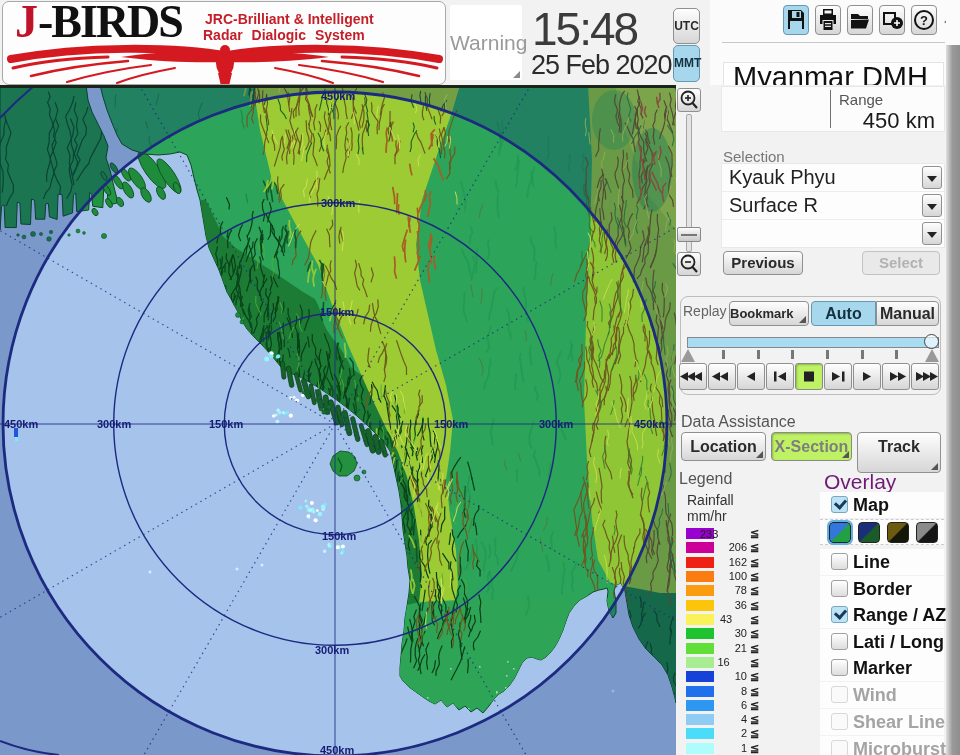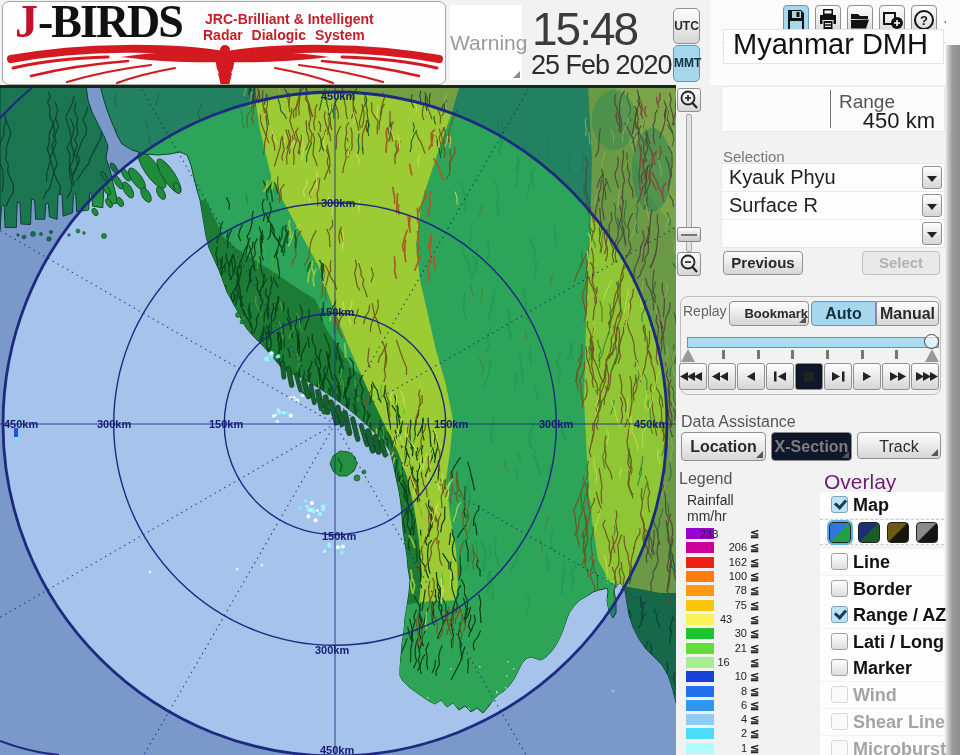--- a/index.html
+++ b/index.html
@@ -1,18 +1,18 @@
 <!DOCTYPE html>
 <html><head><meta charset="utf-8"><title>J-BIRDS</title><style>
 *{margin:0;padding:0;box-sizing:border-box}
 html,body{width:960px;height:755px;overflow:hidden;background:#f2f2f2;
  font-family:"Liberation Sans",sans-serif;position:relative}
 .abs{position:absolute}
 .btn{background:linear-gradient(#fefefe,#d6d6d6);border:1px solid #909090;border-radius:4px;color:#2a2a2a}
-.btn.pressed{background:#0f172a;border-color:#8a8a8a;box-shadow:inset 1px 1px 2px rgba(0,0,0,.25)}
+.btn.pressed{background:#bef264;border-color:#8a8a8a;box-shadow:inset 1px 1px 2px rgba(0,0,0,.25)}
 .btn.blue{background:#a6d7ec;border-color:#6898b0}
 .btn.disabled{background:#e9e9e9;border-color:#c2c2c2;color:#b2b2b2}
 .cornertri{position:absolute;right:2px;bottom:2px;width:0;height:0;
  border-left:7px solid transparent;border-bottom:7px solid #555}
 .cb{position:absolute;width:17px;height:17px;border:1px solid #a0a0a0;border-radius:3px;
  background:linear-gradient(#fff,#ddd)}
 .cb.checked{background:#bce4f4;border-color:#7ba6bd}
 .cb.checked::after{content:"";position:absolute;left:3px;top:2px;width:8px;height:5px;
  border-left:3px solid #1a3a5c;border-bottom:3px solid #1a3a5c;transform:rotate(-48deg)}
 .cb.disabled{background:#fafafa;border-color:#d8d8d8}
@@ -96,21 +96,21 @@
     </svg></div>
 <div class="abs btn" style="left:911px;top:5px;width:26px;height:30px">
  <svg width="24" height="28" viewBox="0 0 24 28">
   <circle cx="12" cy="14" r="9" fill="none" stroke="#111" stroke-width="2"></circle>
   <text x="12" y="19" font-size="13" font-weight="bold" text-anchor="middle" fill="#111" font-family="Liberation Sans">?</text>
  </svg></div>
 
 <div class="abs" style="left:944px;top:15px;width:0;height:0;border-top:7px solid transparent;border-bottom:7px solid transparent;border-right:10px solid #787878"></div>
 
 <div class="abs" style="left:722px;top:42px;width:223px;height:1px;background:#c8c8c8"></div>
-<div class="abs" style="left:723px;top:29px;width:221px;height:35px;background:#fff;border:1px solid #e4e4e4">
+<div class="abs" style="left:723px;top:62px;width:221px;height:35px;background:#fff;border:1px solid #e4e4e4">
   <div class="abs" style="left:9px;top:-2px;font-size:29px;color:#111">Myanmar DMH</div>
 </div>
 
 <div class="abs" style="left:0;top:85px;width:676px;height:3px;background:#1a2418;z-index:50"></div>
 <svg id="map" width="676" height="670" viewBox="0 85 676 670" style="position:absolute;left:0;top:85px">
     <defs>
       <clipPath id="clipmain">
         <path d="M100.0,85.0 L103.0,97.0 L107.0,110.0 L112.0,123.0 L117.0,135.0 L122.0,144.0 L132.0,150.0 L145.0,154.0 L158.0,155.0 L170.0,154.0 L180.0,152.0 L187.0,155.0 L191.0,165.0 L194.0,178.0 L197.0,190.0 L200.0,200.0 L202.0,212.0 L204.0,224.0 L206.0,236.0 L209.0,248.0 L214.0,259.0 L219.0,270.0 L223.0,281.0 L227.0,292.0 L231.0,299.0 L234.0,305.0 L238.0,312.0 L242.0,321.0 L247.0,329.0 L254.0,337.0 L263.0,346.0 L272.0,356.0 L281.0,367.0 L290.0,373.0 L300.0,377.0 L311.0,383.0 L322.0,390.0 L334.0,398.0 L346.0,407.0 L357.0,416.0 L367.0,425.0 L376.0,434.0 L384.0,442.0 L390.0,451.0 L393.0,463.0 L396.0,477.0 L399.0,491.0 L401.0,504.0 L402.0,517.0 L403.0,530.0 L405.0,543.0 L407.0,556.0 L408.0,568.0 L410.0,580.0 L409.0,593.0 L407.0,606.0 L405.0,618.0 L404.0,631.0 L402.0,644.0 L401.0,656.0 L400.0,668.0 L400.0,676.0 L403.0,681.0 L409.0,687.0 L416.0,692.0 L423.0,697.0 L429.0,701.0 L435.0,704.0 L441.0,700.0 L447.0,707.0 L453.0,703.0 L459.0,710.0 L465.0,706.0 L471.0,712.0 L477.0,708.0 L483.0,713.0 L489.0,706.0 L494.0,699.0 L499.0,694.0 L504.0,691.0 L509.0,686.0 L514.0,679.0 L518.0,671.0 L522.0,663.0 L527.0,658.0 L532.0,657.0 L537.0,659.0 L541.0,660.0 L546.0,657.0 L550.0,653.0 L554.0,648.0 L557.0,643.0 L560.0,637.0 L563.0,630.0 L566.0,621.0 L569.0,613.0 L574.0,606.0 L580.0,600.0 L587.0,596.0 L593.0,592.0 L599.0,590.0 L604.0,589.0 L607.0,588.0 L608.0,591.0 L607.0,601.0 L609.0,611.0 L613.0,618.0 L616.0,613.0 L616.0,601.0 L614.0,591.0 L616.0,585.0 L621.0,583.0 L625.0,591.0 L627.0,603.0 L629.0,615.0 L633.0,627.0 L639.0,639.0 L646.0,649.0 L654.0,657.0 L662.0,665.0 L668.0,675.0 L672.0,687.0 L675.0,698.0 L676.0,703.0 L676.0,85.0 Z"></path>
       </clipPath>
       <clipPath id="clipleft">
@@ -1300,21 +1300,21 @@
   </div>
 <div class="abs btn" style="left:677px;top:252px;width:24px;height:24px;border-radius:3px">
  <svg width="22" height="22" viewBox="0 0 22 22">
       <circle cx="10" cy="9" r="6.5" fill="none" stroke="#222" stroke-width="1.8"></circle>
  <line x1="14.5" y1="14" x2="19" y2="19" stroke="#222" stroke-width="2.2"></line>
  <line x1="7" y1="9" x2="13" y2="9" stroke="#222" stroke-width="1.6"></line>
     </svg></div>
 
 <div class="abs" style="left:721px;top:86px;width:224px;height:46px;background:#fcfcfc;border:1px solid #e8e8e8"></div>
 <div class="abs" style="left:830px;top:90px;width:1px;height:38px;background:#707070"></div>
-<div class="abs" style="left:839px;top:91px;font-size:19px;color:#555">Range</div>
+<div class="abs" style="left:839px;top:91px;font-size:15px;color:#555">Range</div>
 <div class="abs" style="left:835px;top:108px;width:100px;text-align:right;font-size:22px;color:#1a1a1a">450 km</div>
 
 <div class="abs" style="left:723px;top:148px;font-size:15px;color:#777">Selection</div>
 <div class="abs" style="left:721px;top:163px;width:224px;height:85px;background:#fdfdfd;border:1px solid #e8e8e8"></div>
 <div class="abs" style="left:729px;top:166px;font-size:20px;color:#222">Kyauk Phyu</div>
 <div class="abs" style="left:729px;top:194px;font-size:20px;color:#222">Surface R</div>
 <div class="abs" style="left:722px;top:191px;width:222px;height:1px;background:#ececec"></div>
 <div class="abs" style="left:722px;top:219px;width:222px;height:1px;background:#ececec"></div>
 <div class="abs btn" style="left:922px;top:166px;width:20px;height:23px;border-radius:3px">
     <div style="margin:9px auto 0;width:0;height:0;border-left:5px solid transparent;border-right:5px solid transparent;border-top:6px solid #222"></div>
@@ -1323,21 +1323,21 @@
     <div style="margin:9px auto 0;width:0;height:0;border-left:5px solid transparent;border-right:5px solid transparent;border-top:6px solid #222"></div>
   </div>
 <div class="abs btn" style="left:922px;top:222px;width:20px;height:23px;border-radius:3px">
     <div style="margin:9px auto 0;width:0;height:0;border-left:5px solid transparent;border-right:5px solid transparent;border-top:6px solid #222"></div>
   </div>
 <div class="abs btn" style="left:723px;top:251px;width:80px;height:24px;font-weight:bold;font-size:15px;text-align:center;line-height:22px">Previous</div>
 <div class="abs btn disabled" style="left:862px;top:251px;width:78px;height:24px;font-weight:bold;font-size:15px;text-align:center;line-height:22px">Select</div>
 
 <div class="abs" style="left:680px;top:296px;width:261px;height:99px;border:1px solid #bdbdbd;border-radius:8px"></div>
 <div class="abs" style="left:683px;top:303px;font-size:14px;color:#666">Replay</div>
-<div class="abs btn" style="left:729px;top:301px;width:80px;height:25px;font-weight:bold;font-size:13px;text-align:right;line-height:23px">Bookmark<div class="cornertri"></div></div>
+<div class="abs btn" style="left:729px;top:301px;width:80px;height:25px;font-weight:bold;font-size:13px;text-align:left;line-height:23px">Bookmark<div class="cornertri"></div></div>
 <div class="abs btn blue" style="left:811px;top:301px;width:65px;height:25px;font-weight:bold;font-size:16px;text-align:center;line-height:23px;border-radius:4px 0 0 4px;color:#13303e">Auto</div>
 <div class="abs btn" style="left:876px;top:301px;width:63px;height:25px;font-weight:bold;font-size:16px;text-align:center;line-height:23px;border-radius:0 4px 4px 0">Manual</div>
 
 <div class="abs" style="left:687px;top:337px;width:252px;height:11px;background:#a8dcf2;border:1px solid #888"></div>
 <div class="abs" style="left:924px;top:334px;width:15px;height:15px;border:1.5px solid #444;border-radius:50%;background:rgba(250,253,255,0.65)"></div>
 <div class="abs" style="left:681px;top:349px;width:0;height:0;border-left:7px solid transparent;border-right:7px solid transparent;border-bottom:13px solid #999"></div>
 <div class="abs" style="left:925px;top:349px;width:0;height:0;border-left:7px solid transparent;border-right:7px solid transparent;border-bottom:13px solid #999"></div>
 <div class="abs" style="left:722px;top:350px;width:3px;height:9px;background:#777"></div>
 <div class="abs" style="left:757px;top:350px;width:3px;height:9px;background:#777"></div>
 <div class="abs" style="left:791px;top:350px;width:3px;height:9px;background:#777"></div>
@@ -1395,42 +1395,42 @@
       <g fill="#222">
         <path d="M4,8.0 L12.1,12.5 L4,17.0 Z"></path>
         <path d="M11,8.0 L19.1,12.5 L11,17.0 Z"></path>
         <path d="M18,8.0 L26.1,12.5 L18,17.0 Z"></path>
       </g>
     </svg></div>
 
 <div class="abs" style="left:681px;top:413px;font-size:16px;color:#555">Data Assistance</div>
 <div class="abs btn" style="left:681px;top:432px;width:85px;height:29px;font-weight:bold;font-size:16px;text-align:center;line-height:27px">Location<div class="cornertri"></div></div>
 <div class="abs btn pressed" style="left:771px;top:432px;width:81px;height:29px;font-weight:bold;font-size:16px;text-align:center;line-height:27px;color:#7e7e7e">X-Section<div class="cornertri"></div></div>
-<div class="abs btn" style="left:857px;top:432px;width:84px;height:27px;font-weight:normal;font-size:16px;text-align:center;line-height:27px">Track<div class="cornertri"></div></div>
+<div class="abs btn" style="left:857px;top:432px;width:84px;height:41px;font-weight:bold;font-size:16px;text-align:center;line-height:27px">Track<div class="cornertri"></div></div>
 
 <div class="abs" style="left:679px;top:470px;font-size:16px;color:#555">Legend</div>
 <div class="abs" style="left:687px;top:492px;font-size:14px;color:#333">Rainfall</div>
 <div class="abs" style="left:687px;top:508px;font-size:14px;color:#333">mm/hr</div>
 <div class="abs" style="left:686px;top:528px;width:28px;height:11px;background:#9902ce"></div>
 <div class="legrow" style="left:700px;top:528px;width:47px;text-align:left">233</div>
 <div class="legrow" style="left:750px;top:527px;font-weight:bold">≦</div>
 <div class="abs" style="left:686px;top:542px;width:28px;height:11px;background:#cc0099"></div>
 <div class="legrow" style="left:700px;top:541px;width:47px;text-align:right">206</div>
 <div class="legrow" style="left:750px;top:541px;font-weight:bold">≦</div>
 <div class="abs" style="left:686px;top:557px;width:28px;height:11px;background:#ee2112"></div>
 <div class="legrow" style="left:700px;top:556px;width:47px;text-align:right">162</div>
 <div class="legrow" style="left:750px;top:556px;font-weight:bold">≦</div>
 <div class="abs" style="left:686px;top:571px;width:28px;height:11px;background:#fb7c10"></div>
 <div class="legrow" style="left:700px;top:570px;width:47px;text-align:right">100</div>
 <div class="legrow" style="left:750px;top:570px;font-weight:bold">≦</div>
 <div class="abs" style="left:686px;top:585px;width:28px;height:11px;background:#fb9b10"></div>
 <div class="legrow" style="left:700px;top:584px;width:47px;text-align:right">78</div>
 <div class="legrow" style="left:750px;top:584px;font-weight:bold">≦</div>
 <div class="abs" style="left:686px;top:600px;width:28px;height:11px;background:#fcc50c"></div>
-<div class="legrow" style="left:700px;top:599px;width:47px;text-align:right">75</div>
+<div class="legrow" style="left:700px;top:599px;width:47px;text-align:right">36</div>
 <div class="legrow" style="left:750px;top:599px;font-weight:bold">≦</div>
 <div class="abs" style="left:686px;top:614px;width:28px;height:11px;background:#faf25a"></div>
 <div class="legrow" style="left:720px;top:613px;width:47px;text-align:left">43</div>
 <div class="legrow" style="left:750px;top:613px;font-weight:bold">≦</div>
 <div class="abs" style="left:686px;top:628px;width:28px;height:11px;background:#1fc32f"></div>
 <div class="legrow" style="left:700px;top:627px;width:47px;text-align:right">30</div>
 <div class="legrow" style="left:750px;top:627px;font-weight:bold">≦</div>
 <div class="abs" style="left:686px;top:643px;width:28px;height:11px;background:#62de38"></div>
 <div class="legrow" style="left:700px;top:642px;width:47px;text-align:right">21</div>
 <div class="legrow" style="left:750px;top:642px;font-weight:bold">≦</div>

